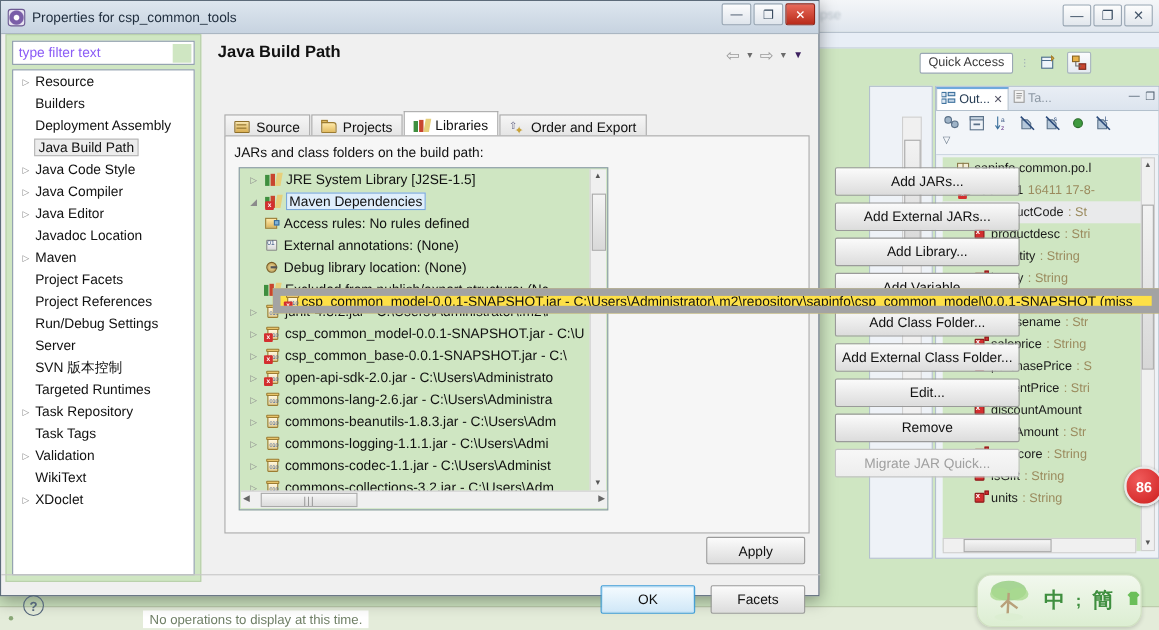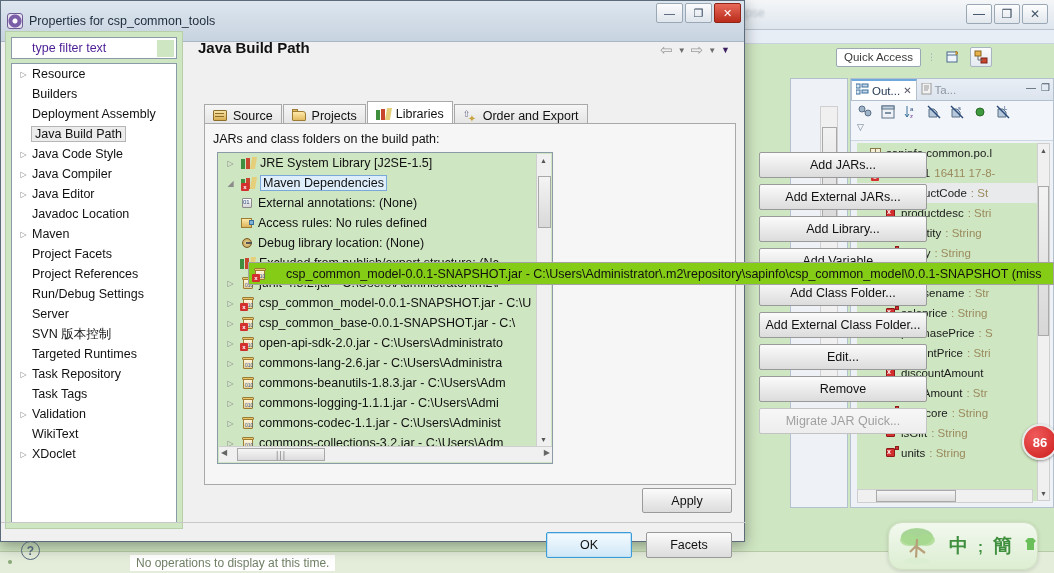--- a/index.html
+++ b/index.html
@@ -152,21 +152,21 @@
   }
   .ime-text { color:#3f8f3f; font-size:19px; font-weight:bold; letter-spacing:2px; }
 
   
   .dialog {
     position:absolute; left:0; top:0; width:745px; height:542px;
     background:#f0f0f0; border:1px solid #5c6b7a;
     box-shadow:0 4px 14px rgba(0,0,0,.35);
   }
   .dlg-title {
-    height:41px; background:linear-gradient(#dde6ef,#c7d3e0);
+    height:30px; background:linear-gradient(#dde6ef,#c7d3e0);
     display:flex; align-items:center; padding-left:6px; gap:6px;
     border-bottom:1px solid #aab6c2;
     position:relative;
   }
   .dlg-title-text { font-size:12.5px; color:#1f2d3d; }
   .dlg-icon {
     width:16px;height:16px;border-radius:3px;
     background:radial-gradient(circle at 50% 50%, #fff 0 2px, #7a5ea8 3px 6px, #e7e2f0 7px);
     border:1px solid #6d5a93;
   }
@@ -179,21 +179,21 @@
   .dwb.close { background:linear-gradient(#e86a5a,#b92b1a); border-color:#8f2316; color:#fff; }
 
   .dlg-body { position:absolute; left:0; top:26px; width:745px; height:516px; }
 
   
   .filter-box {
     position:absolute; left:10px; top:10px; width:166px; height:22px;
     background:#fff; border:1px solid #8a9aa8;
     display:flex; align-items:center; padding-left:5px;
   }
-  .filter-box span { color:#4c1d95; font-size:12.5px;margin-left:15px; }
+  .filter-box span { color:#8b5cf6; font-size:12.5px; }
   .filter-clear { position:absolute; right:2px; top:2px; width:17px; height:17px; background:#cfe6c2; }
 
   
   .page-tree {
     position:absolute; left:10px; top:36px; width:166px; height:460px;
     background:#fff; border:1px solid #8a9aa8; overflow:hidden;
   }
   .ptree-row {
     height:20px; display:flex; align-items:center; font-size:12.5px; color:#111;
     padding-left:6px; gap:3px; white-space:nowrap;
@@ -293,22 +293,22 @@
   .help-btn {
     position:absolute; left:20px; top:514px; width:19px; height:19px;
     border:1.5px solid #54657a; border-radius:50%;
     display:flex; align-items:center; justify-content:center;
     color:#54657a; font-size:12px; font-weight:bold;
   }
 
   
   .tooltip-bar {
     position:absolute; left:248px; top:262px; width:806px; height:23px;
-    background:#84cc16; border:1px solid #a3a3a3;
-    display:flex; align-items:center; gap:19px; padding-left:4px;
+    background:#fde047; border:7px solid #a3a3a3;
+    display:flex; align-items:center; gap:1px; padding-left:4px;
     font-size:12.5px; color:#111; white-space:nowrap; overflow:hidden;
     z-index:50;
   }
 
   
   .ico-jar { width:14px;height:14px; position:relative; flex:none; }
   .ico-jar .body {
     position:absolute; left:2px; top:3px; width:10px; height:10px;
     background:linear-gradient(#fff7e0,#e8cf94); border:1px solid #9c7c32; border-radius:1px;
   }
@@ -831,32 +831,32 @@
                 <span class="jtw">◢</span>
                 <span class="ico-books">
                   <span class="b1"></span>
                   <span class="b2"></span>
                   <span class="b3"></span>
                   <span class="err">x</span>
                 </span>
                 <span class="jlbl">Maven Dependencies</span>
               </div>
               <div class="jrow lvl2">
+                <span class="ico-access">
+                  <span class="box"></span>
+                  <span class="sq"></span>
+                </span>
+                <span class="jlbl">Access rules: No rules defined</span>
+              </div>
+              <div class="jrow lvl2">
                 <span class="ico-annot">
                   <span class="body"></span>
                   <span class="t">01</span>
                 </span>
                 <span class="jlbl">External annotations: (None)</span>
-              </div>
-              <div class="jrow lvl2">
-                <span class="ico-access">
-                  <span class="box"></span>
-                  <span class="sq"></span>
-                </span>
-                <span class="jlbl">Access rules: No rules defined</span>
               </div>
               <div class="jrow lvl2">
                 <span class="ico-native">
                   <span class="c"></span>
                   <span class="k"></span>
                 </span>
                 <span class="jlbl">Debug library location: (None)</span>
               </div>
               <div class="jrow lvl2">
                 <span class="ico-books">

